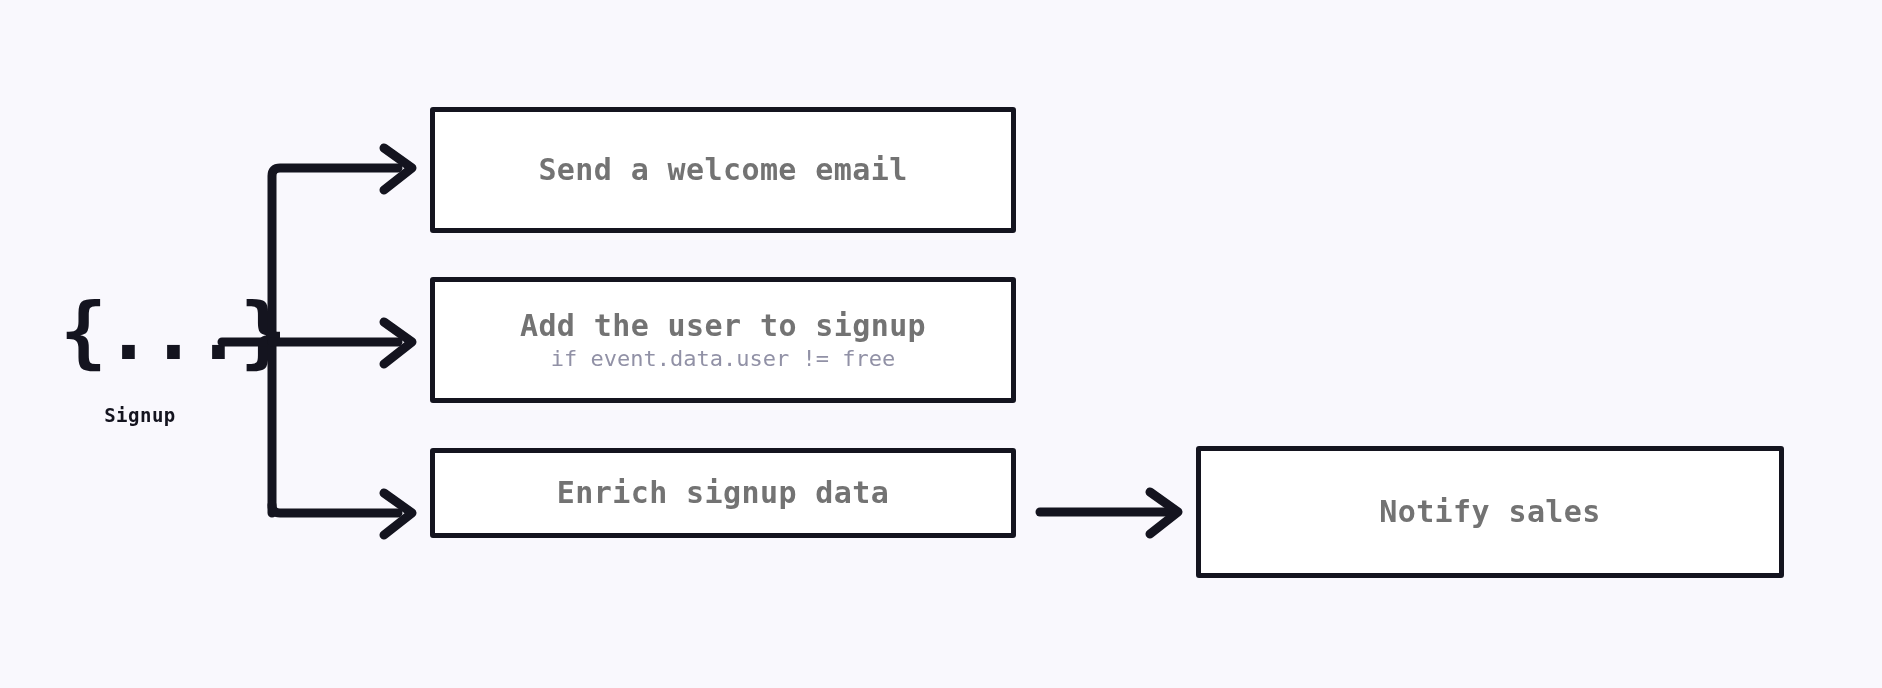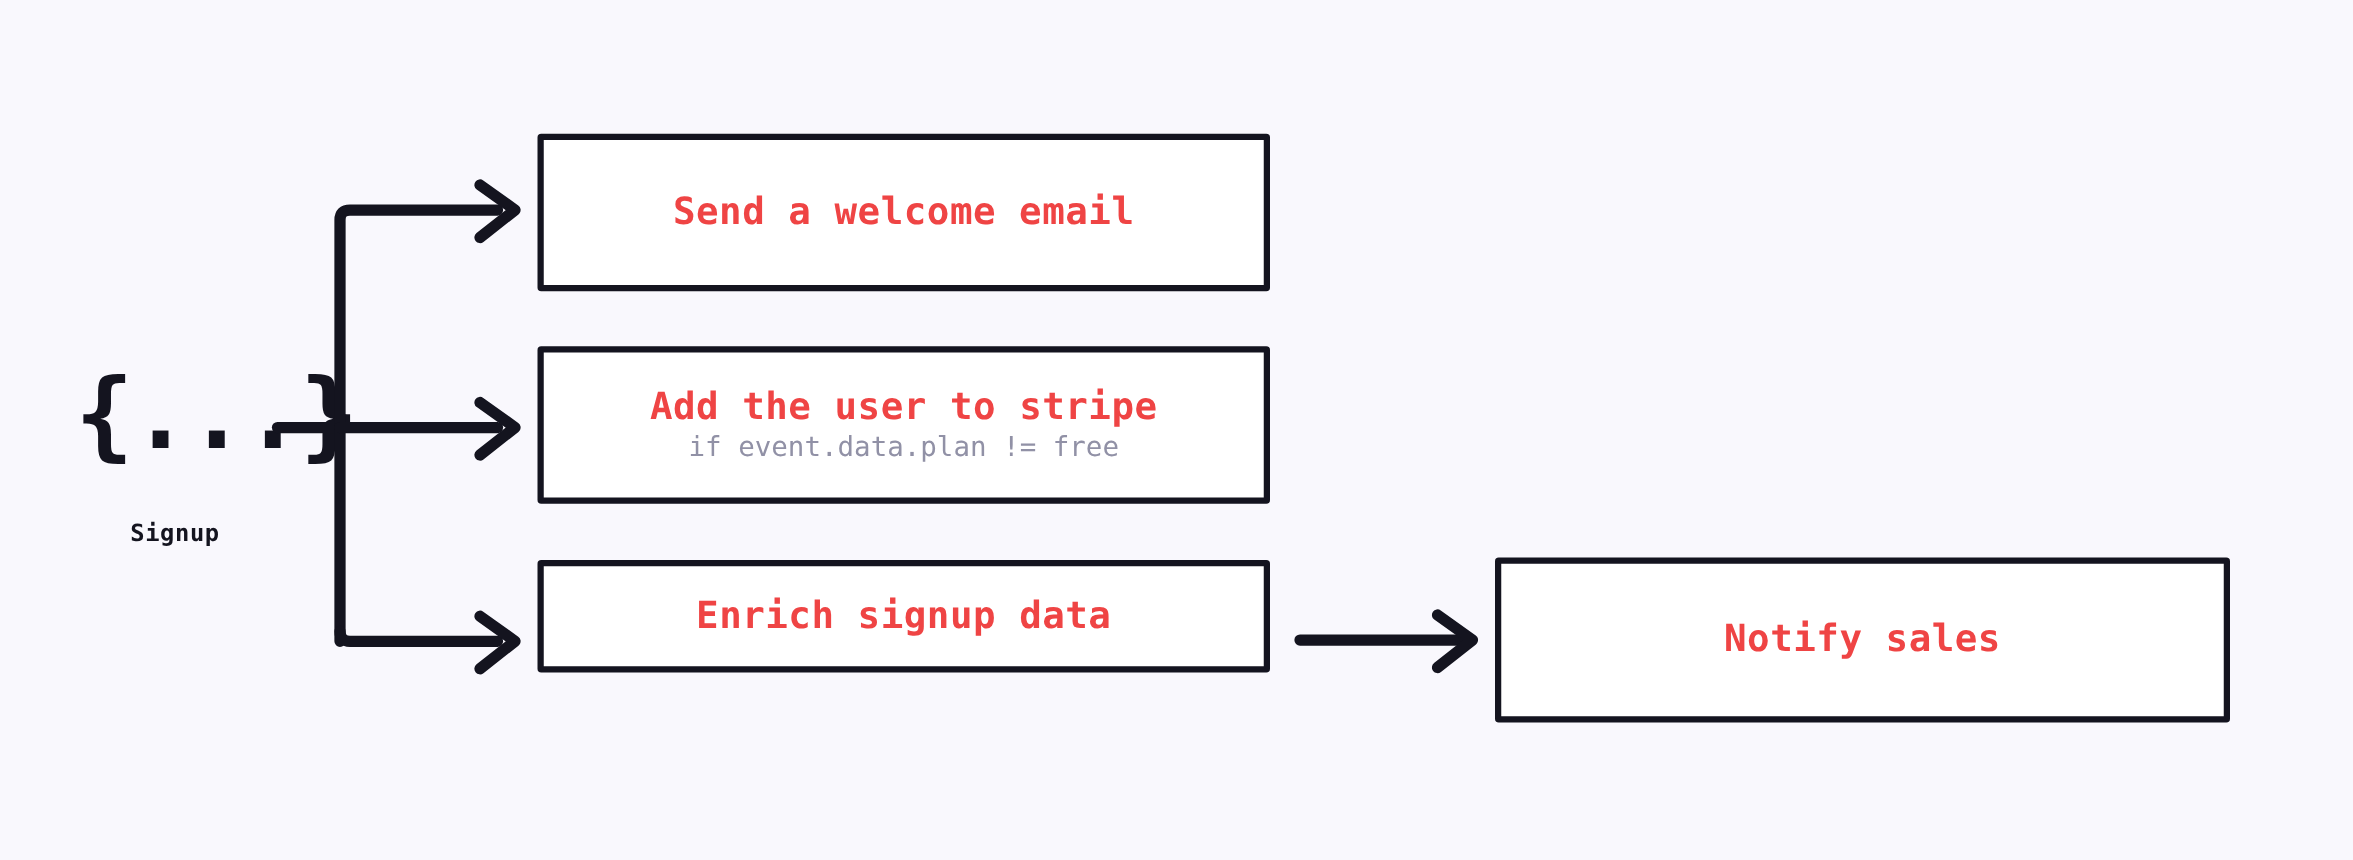--- a/index.html
+++ b/index.html
@@ -33,21 +33,21 @@
   }
   .trigger-glyph {
     font-family: "DejaVu Sans Mono", "Liberation Mono", monospace;
     font-size: 78px;
     font-weight: 700;
     line-height: 104px;
     color: #14141f;
     letter-spacing: -2px;
   }
   .trigger-label {
-    margin-top: 32px;
+    margin-top: 20px;
     font-family: "DejaVu Sans Mono", "Liberation Mono", monospace;
     font-size: 19px;
     font-weight: 700;
     color: #14141f;
     letter-spacing: 0.5px;
   }
 
   
   #connectors {
     position: absolute;
@@ -69,21 +69,21 @@
     flex-direction: column;
     align-items: center;
     justify-content: center;
     text-align: center;
     padding: 0 14px;
   }
   .step-title {
     font-family: "DejaVu Sans Mono", "Liberation Mono", monospace;
     font-size: 30px;
     font-weight: 700;
-    color: #ef4444;
+    color: #737373;
     line-height: 1.18;
     letter-spacing: 0.4px;
     white-space: nowrap;
   }
   .step-cond {
     font-family: "DejaVu Sans Mono", "Liberation Mono", monospace;
     font-size: 22px;
     font-weight: 400;
     color: #9191a6;
     line-height: 1.25;
@@ -127,22 +127,22 @@
       <path d="M 1150 492 L 1178 512 L 1150 534"></path>
     </g>
   </svg>
 
   <div class="step-box" id="step-send">
     <div class="step-title">Send a welcome email</div>
 
   </div>
 
   <div class="step-box" id="step-stripe">
-    <div class="step-title">Add the user to stripe</div>
-    <div class="step-cond">if event.data.plan != free</div>
+    <div class="step-title">Add the user to signup</div>
+    <div class="step-cond">if event.data.user != free</div>
   </div>
 
   <div class="step-box" id="step-enrich">
     <div class="step-title">Enrich signup data</div>
 
   </div>
 
   <div class="step-box" id="step-notify">
     <div class="step-title">Notify sales</div>
   </div>

